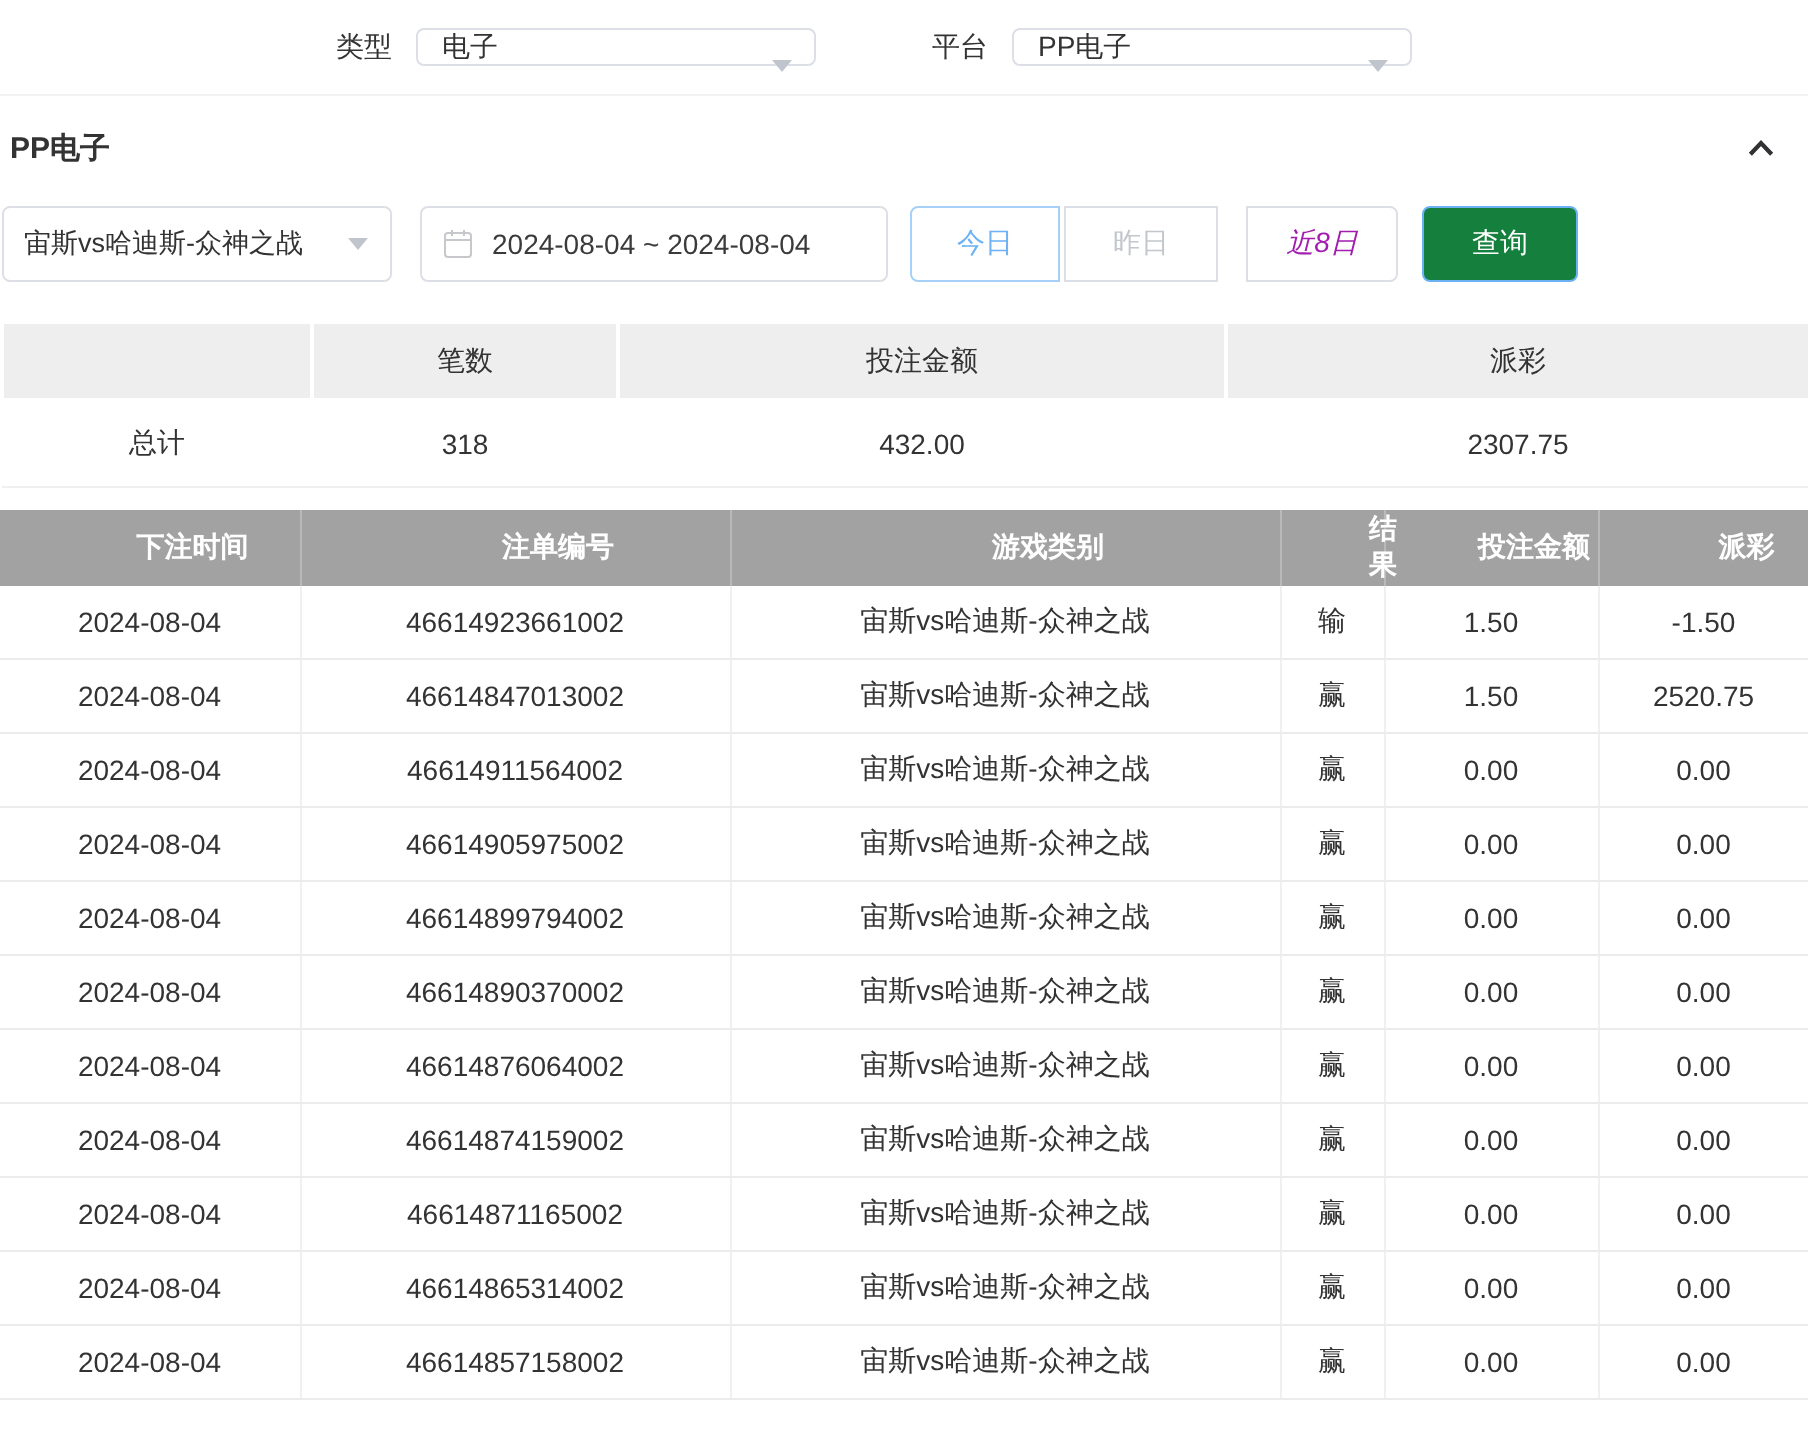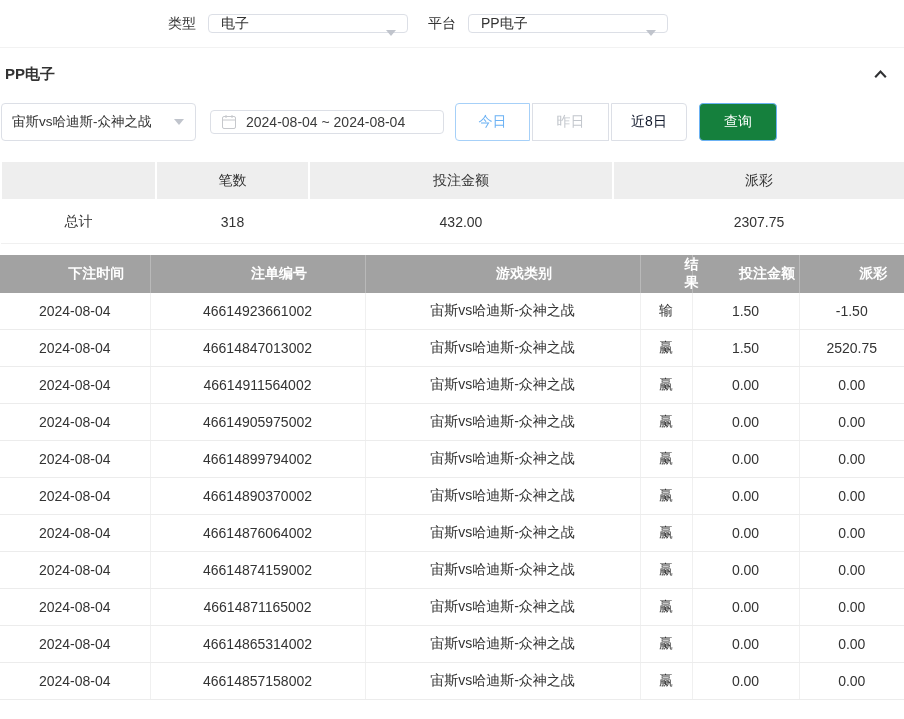--- a/index.html
+++ b/index.html
@@ -24,49 +24,49 @@
     display: flex; align-items: center;
     padding: 0 28px 0 12px; cursor: pointer;
   }
   .select-box .sel-text { color: #333; overflow: hidden; white-space: nowrap; }
   .tri-down {
     position: absolute; right: 11px; top: 15px;
     width: 0; height: 0;
     border-left: 5px solid transparent; border-right: 5px solid transparent;
     border-top: 6px solid #c0c4cc;
   }
-  .ml-gap { margin-left: 20px; }
+  .ml-gap { margin-left: 58px; }
 
   
   .section-header {
     display: flex; align-items: center; justify-content: space-between;
     height: 53px; padding: 0 15px 0 5px;
   }
   .section-title { font-weight: bold; font-size: 15px; color: #333; }
   .collapse-btn { cursor: pointer; display: flex; align-items: center; }
 
   
   .filter-row { display: flex; align-items: center; height: 42px; margin: 0 0 0 1px; }
   .game-select { width: 195px; height: 38px; padding: 0 24px 0 10px; }
   .game-select .sel-text { font-size: 13.5px; }
   .date-range {
-    margin-left: 14px; width: 234px; height: 24px;
+    margin-left: 14px; width: 234px; height: 38px;
     border: 1px solid #dcdfe6; border-radius: 4px;
     display: flex; align-items: center; gap: 9px;
     padding: 0 10px; cursor: pointer; background: #fff;
   }
   .date-range .date-text { color: #3b3b3b; }
   .btn {
     height: 38px; border: 1px solid #dcdfe6; background: #fff;
     border-radius: 4px; font-size: 14px; cursor: pointer;
     font-family: inherit; padding: 0;
   }
   .btn-today  { width: 75px; margin-left: 11px; color: #6cb2f4; border-color: #a6d0f8; border-radius: 4px 0 0 4px; }
   .btn-mid    { width: 77px; margin-left: 2px;  color: #c3c7cd; border-radius: 0; }
-  .btn-last   { width: 76px; margin-left: 2px;  color: #0f172a; border-radius: 0 4px 4px 0; }
+  .btn-last   { width: 76px; margin-left: 14px;  color: #a21caf; border-radius: 0 4px 4px 0; font-style: italic; }
   .btn-query  { width: 78px; margin-left: 12px; background: #15803d; border-color: #6cb2f4; color: #fff; }
 
   
   table { border-collapse: collapse; table-layout: fixed; width: 904px; }
   .summary-table { margin-top: 19px; }
   .summary-table th {
     background: #eeeeee; height: 38px; font-weight: normal;
     text-align: center; color: #333; border: 2px solid #fff; border-top: none;
   }
   .summary-table td {

